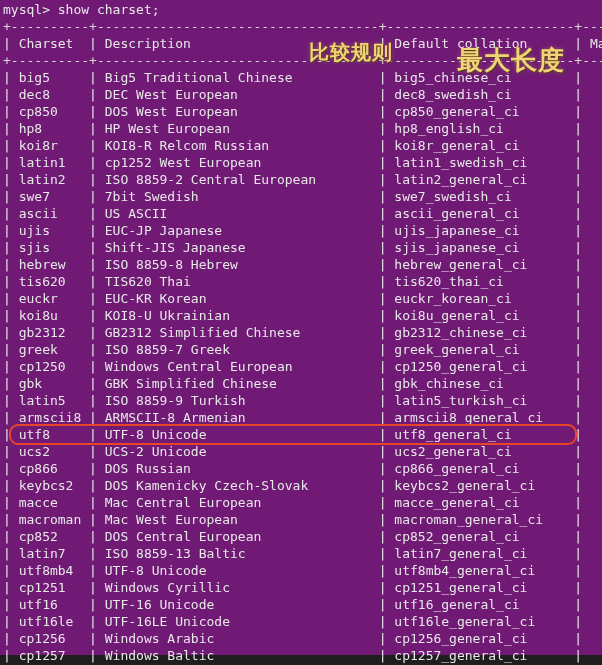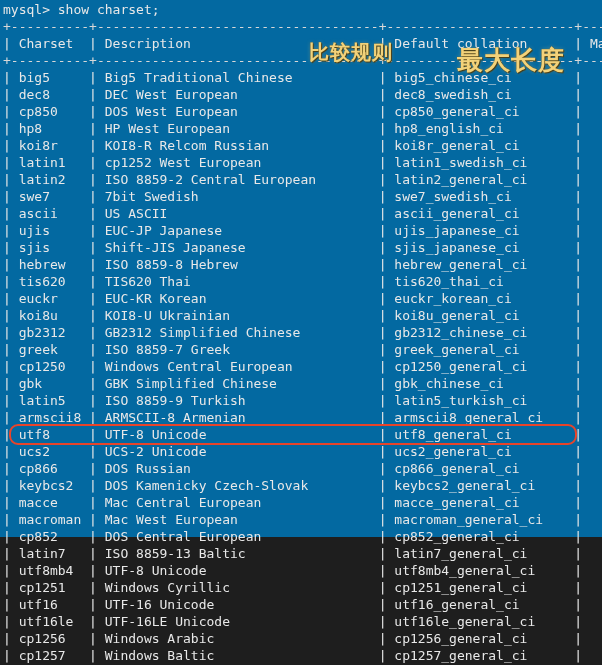--- a/index.html
+++ b/index.html
@@ -9,22 +9,22 @@
   }
   body {
     width: 602px;
     height: 665px;
     overflow: hidden;
     font-family: "DejaVu Sans Mono", "Liberation Mono", monospace;
   }
   #terminal {
     position: relative;
     width: 602px;
-    height: 537px;
-    background: #0369a1;
+    height: 655px;
+    background: #701a75;
     color: #e8e8e8;
     font-family: "DejaVu Sans Mono", "Liberation Mono", monospace;
     font-size: 13px;
     line-height: 17px;
     letter-spacing: 0px;
     padding: 0;
     box-sizing: border-box;
   }
   .term-line {
     white-space: pre;

